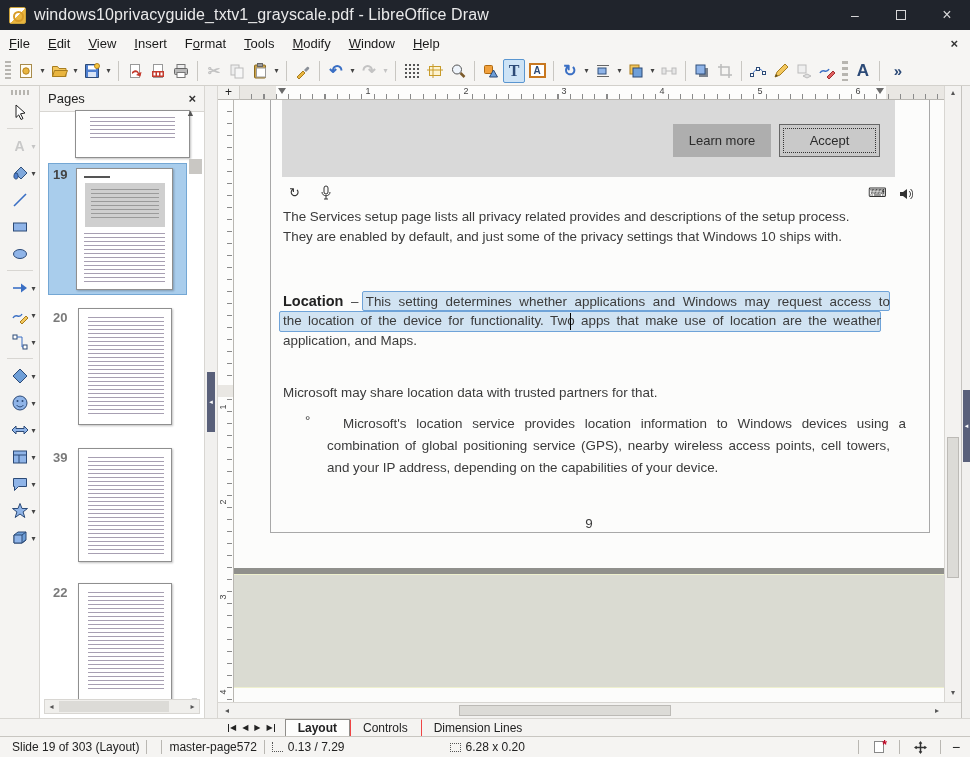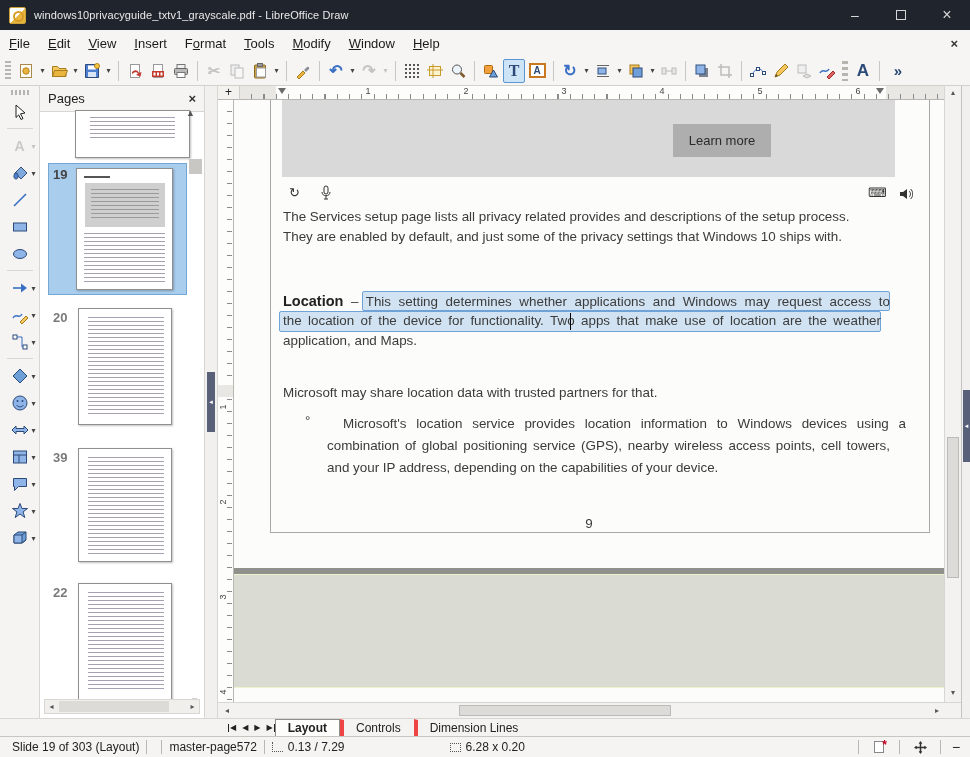--- a/index.html
+++ b/index.html
@@ -3,21 +3,21 @@
 <meta charset="utf-8">
 <style>
   *{box-sizing:border-box;margin:0;padding:0}
   html,body{width:970px;height:757px;overflow:hidden}
   body{font-family:"Liberation Sans",sans-serif;background:#e8e6e2;position:relative;font-size:13px;color:#1a1a1a}
   svg{display:block}
   
   .titlebar{height:30px;background:#20242c;color:#e9e9ea;display:flex;align-items:center}
   .app-icon{width:17px;height:17px;margin:0 8px 0 9px;border-radius:2px;background:linear-gradient(135deg,#ffffff 52%,#e9b53f 52%);border:1px solid #caa23a;position:relative}
   .app-icon::after{content:"";position:absolute;left:3px;top:3px;width:7px;height:7px;border-radius:50%;border:2px solid #d89c28}
-  .title-text{font-size:11px;letter-spacing:.1px}
+  .title-text{font-size:16px;letter-spacing:.1px}
   .win-controls{margin-left:auto;display:flex;height:30px}
   .win-btn{width:46px;display:flex;align-items:center;justify-content:center;color:#d6d6d8;font-size:14px;cursor:default}
   .win-btn.max span{display:block;width:10px;height:10px;border:1px solid #d6d6d8}
   
   .menubar{height:26px;background:#f6f5f3;display:flex;align-items:center;font-size:13px}
   .menu-item{padding:4px 9px;border-radius:2px}
   .menu-item u{text-decoration:underline}
   .menubar-close{margin-left:auto;margin-right:12px;color:#333;font-size:13px;font-weight:bold}
   
   .toolbar{height:30px;background:#f6f5f3;border-bottom:1px solid #d2d0cb;display:flex;align-items:center;padding:0 2px;gap:1px}
@@ -89,21 +89,21 @@
   .olive{position:absolute;left:0;top:474px;width:710px;height:114px;background:#dadbd2;border-top:1px solid #eef0ce;border-bottom:1px solid #eef0ce}
   .tabstops{position:absolute;left:98px;top:0;width:560px;height:3px;background:repeating-linear-gradient(to right,#888 0 1px,transparent 1px 49px)}
   .pdficon{position:absolute;top:85px;color:#333}
   
   .tabbar{height:18px;background:#f4f3f1;display:flex;align-items:flex-end;border-top:1px solid #d8d6d2}
   .navgrp{display:flex;align-items:center;height:17px;margin-left:228px;gap:6px}
   .navbtn{font-size:8px;color:#222;display:flex;align-items:center;gap:1px}
   .navbtn .bar{width:1px;height:8px;background:#222}
   .tab{height:17px;padding:0 12px;font-size:12px;display:flex;align-items:center;color:#222;border:1px solid transparent;border-bottom:none}
   .tab.active{background:#fdfdfc;border-color:#8f8d89;font-weight:bold}
-  .tab+.tab{border-left:4px solid #ef4444}
+  .tab+.tab{border-left:1px solid #ef4444}
   
   .statusbar{height:21px;background:#f5f4f2;border-top:1px solid #c8c6c1;display:flex;align-items:center;font-size:12px;color:#222;padding:0 6px}
   .ssep{width:1px;height:14px;background:#b9b7b2;margin:0 7px}
   .seg{display:flex;align-items:center;gap:5px}
   .posicon{width:11px;height:10px;border-left:1px dotted #555;border-bottom:1px dotted #555}
   .sizeicon{width:11px;height:9px;border:1px dotted #555}
   .modicon{width:10px;height:12px;border:1px solid #888;background:#fff;position:relative}
   .modicon::after{content:"*";position:absolute;right:-4px;top:-4px;color:#c00020;font-size:12px;font-weight:bold}
 </style>
 </head>
@@ -506,20 +506,21 @@
       <span class="num" style="top:397px">2</span>
       <span class="num" style="top:492px">3</span>
       <span class="num" style="top:587px">4</span>
     </div>
 
     <div class="viewport">
       <div class="tabstops"></div>
 
       <div class="banner">
         <div class="doc-btn" style="left:391px;width:98px;background:#aeaeae">Learn more</div>
+        <div class="doc-btn" style="left:497px;width:101px;background:#c9c9c9;border:1px solid #666;outline:1px dotted #333;outline-offset:-5px">Accept</div>
       </div>
       <span class="pdficon" style="left:55px;font-size:13px">↻</span>
       <svg class="pdficon" style="left:85px" width="14" height="16" viewBox="0 0 14 16">
           <rect x="5" y="1" width="4" height="8" rx="2" fill="none" stroke="#333"></rect>
           <path d="M3 7c0 5 8 5 8 0M7 11v3M5 14h4" fill="none" stroke="#333"></path>
         </svg>
       <span class="pdficon" style="left:634px;font-size:13px">⌨</span>
       <svg class="pdficon" style="left:665px;top:87px" width="14" height="14" viewBox="0 0 14 14">
           <path d="M1 5h3l4-3v10L4 9H1z" fill="#333"></path>
           <path d="M10 4c2 1.5 2 4.5 0 6M11.5 2c3 2.5 3 7.5 0 10" fill="none" stroke="#333"></path>
@@ -569,21 +570,21 @@
   </div>
 </div>
 
 <div class="tabbar">
   <div class="navgrp">
     <span class="navbtn"><span class="bar"></span>◀</span>
     <span class="navbtn">◀</span>
     <span class="navbtn">▶</span>
     <span class="navbtn">▶<span class="bar"></span></span>
   </div>
-  <div class="tab active" style="">Layout</div>
+  <div class="tab active" style="margin-left:10px">Layout</div>
   <div class="tab">Controls</div>
   <div class="tab">Dimension Lines</div>
 </div>
 
 <div class="statusbar">
   <span class="seg" style="padding-left:6px">Slide 19 of 303 (Layout)</span>
   <span class="ssep"></span>
   <span class="ssep"></span>
   <span class="seg">master-page572</span>
   <span class="ssep"></span>

